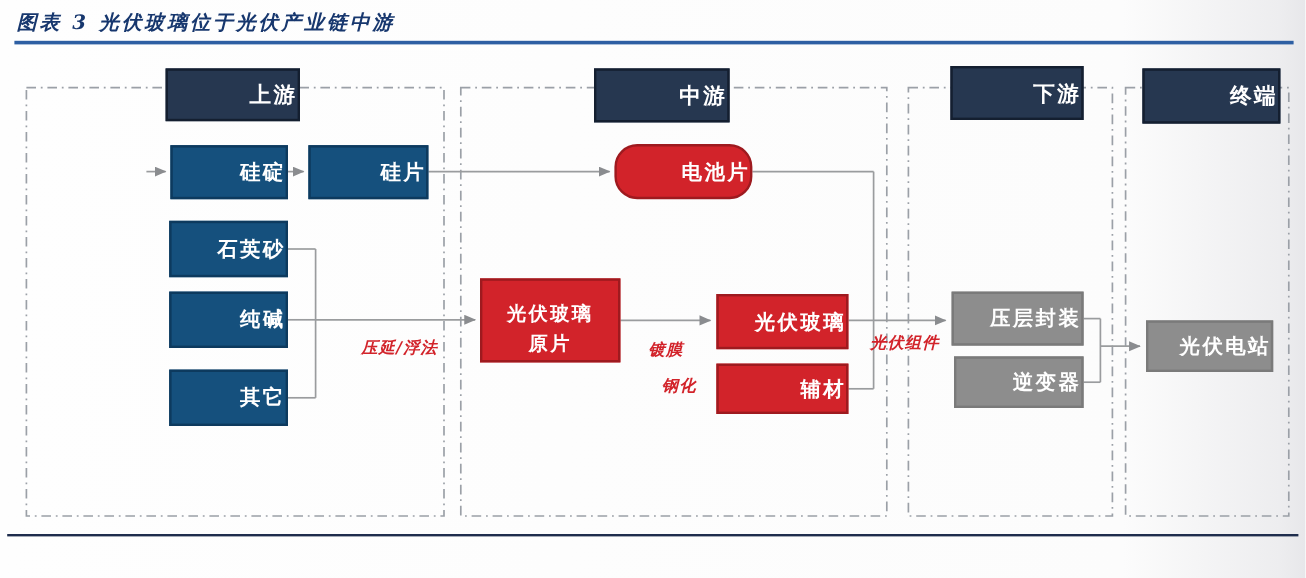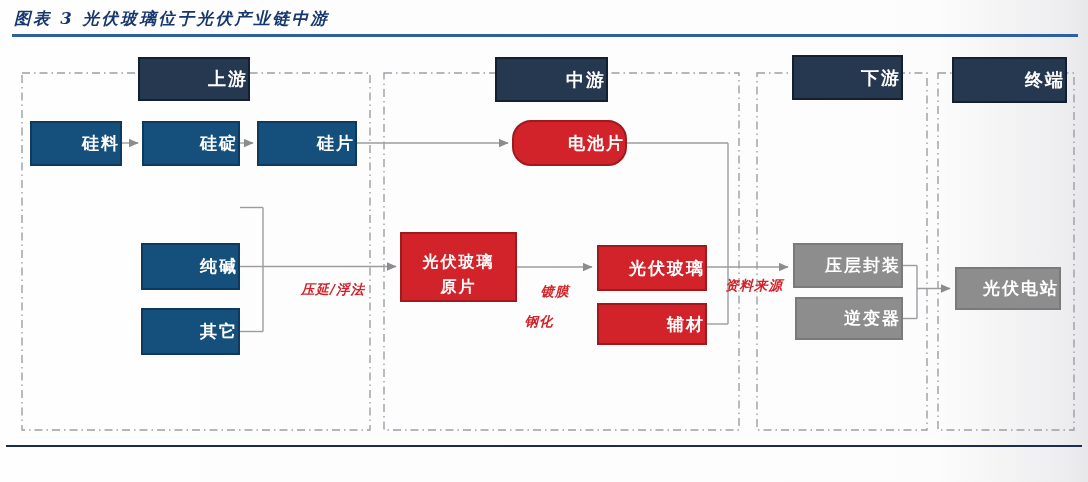--- a/index.html
+++ b/index.html
@@ -87,28 +87,28 @@
   <div class="node hd" style="left:495px;top:57px;width:113px;height:45px;">
     <span>中游</span>
   </div>
   <div class="node hd" style="left:792px;top:55px;width:111px;height:45px;">
     <span>下游</span>
   </div>
   <div class="node hd" style="left:952px;top:57px;width:115px;height:46px;">
     <span>终端</span>
   </div>
 
-  <div class="node blue" style="left:30px;top:121px;width:92px;height:45px;">
-    <span>硅料</span>
-  </div>
   <div class="node blue" style="left:142px;top:121px;width:98px;height:45px;">
     <span>硅碇</span>
   </div>
   <div class="node blue" style="left:257px;top:121px;width:100px;height:45px;">
     <span>硅片</span>
+  </div>
+  <div class="node blue" style="left:141px;top:184px;width:99px;height:47px;">
+    <span>石英砂</span>
   </div>
   <div class="node blue" style="left:141px;top:243px;width:99px;height:47px;padding-left:20px;">
     <span>纯碱</span>
   </div>
   <div class="node blue" style="left:141px;top:308px;width:99px;height:47px;">
     <span>其它</span>
   </div>
 
   <div class="node red" style="left:512px;top:120px;width:115px;height:46px;border-radius:19px;">
     <span>电池片</span>
@@ -129,18 +129,18 @@
   </div>
   <div class="node gray" style="left:795px;top:297px;width:108px;height:43px;">
     <span>逆变器</span>
   </div>
   <div class="node gray" style="left:955px;top:267px;width:106px;height:43px;">
     <span>光伏电站</span>
   </div>
 
   <div class="edge-label" style="left:290px;top:239px;width:86px;">压延/浮法</div>
   <div class="edge-label" style="left:527px;top:241px;width:56px;">镀膜</div>
-  <div class="edge-label" style="left:511px;top:271px;width:56px;">钢化</div>
-  <div class="edge-label" style="left:712px;top:235px;width:84px;">资料来源</div>
+  <div class="edge-label" style="left:538px;top:271px;width:56px;">钢化</div>
+  <div class="edge-label" style="left:712px;top:235px;width:84px;">光伏组件</div>
 
   <div class="footer-rule"></div>
 
 </div>
 
 </body></html>

